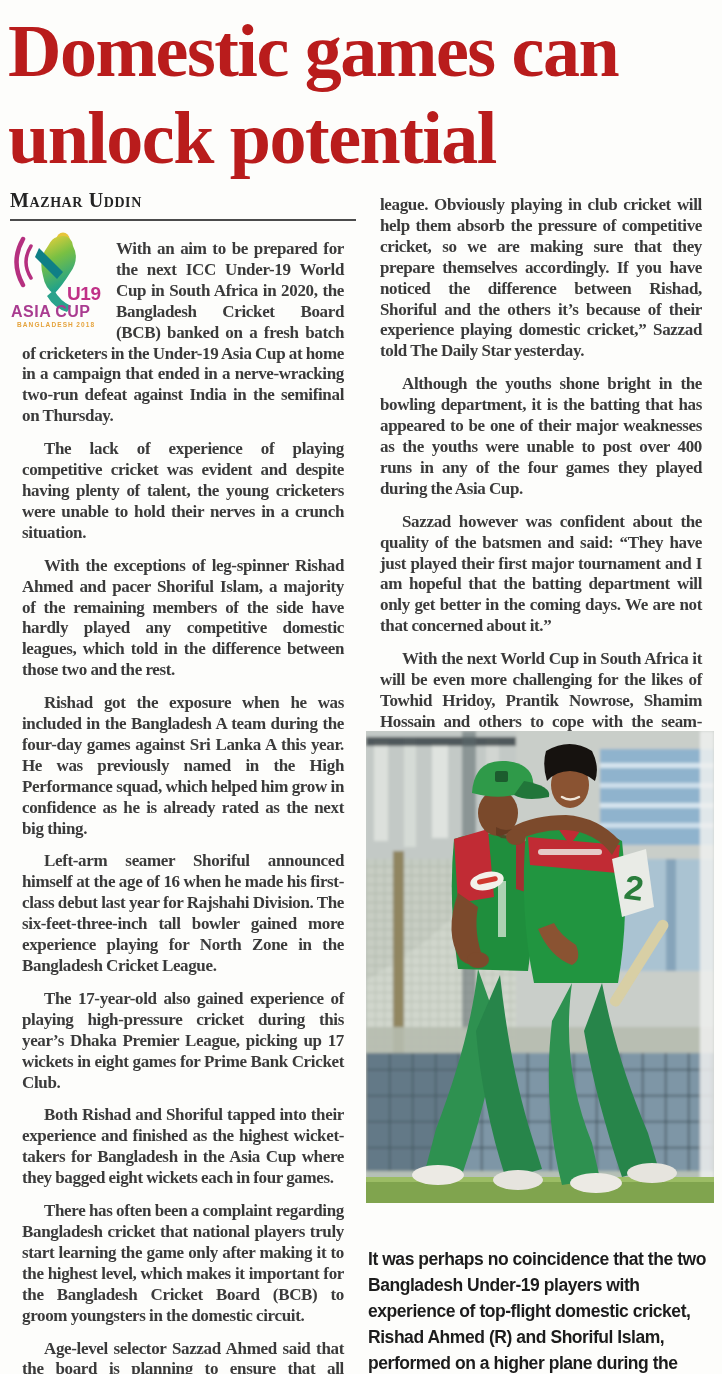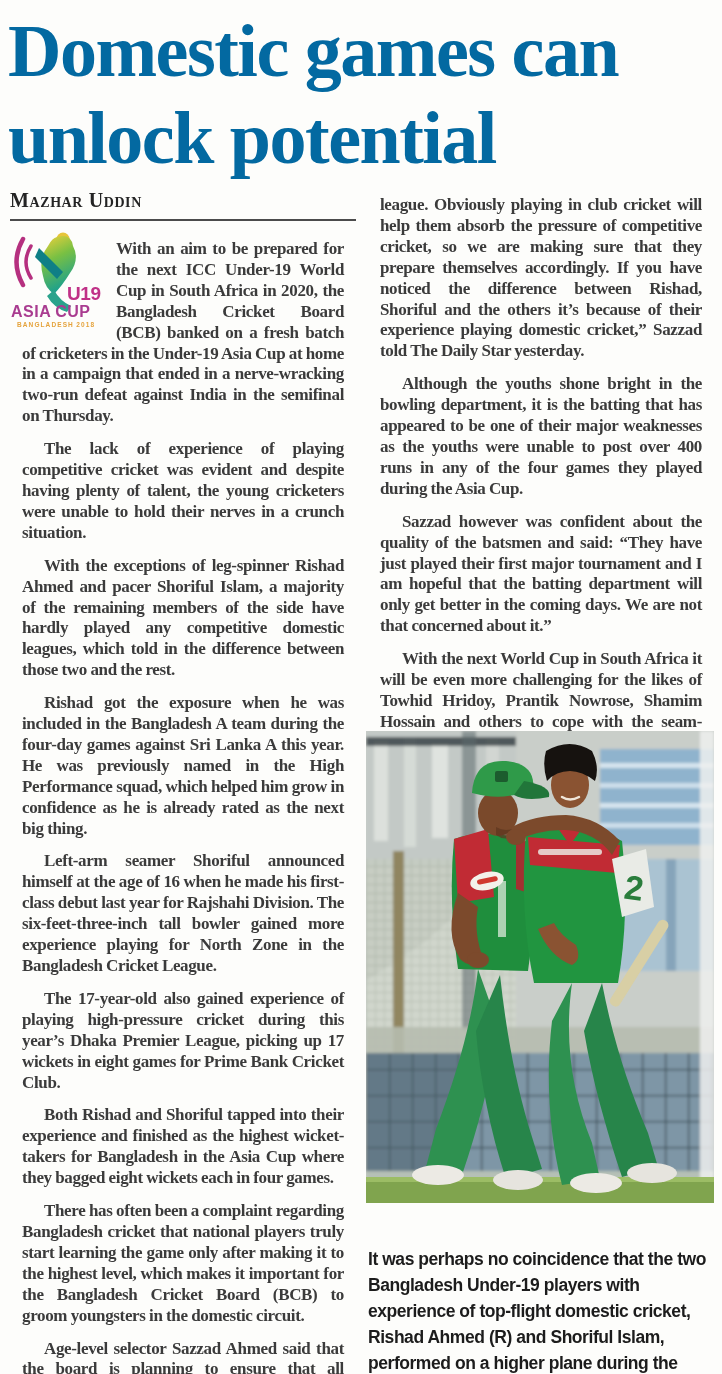--- a/index.html
+++ b/index.html
@@ -4,21 +4,21 @@
 <style>
   html,body { margin:0; padding:0; background:#ffffff; }
   .page {
     position:relative; width:722px; height:1374px; overflow:hidden;
     background:#fdfdfb; font-family:"Liberation Serif", serif;
   }
   
   .headline {
     position:absolute; left:8px; top:8px; width:710px; margin:0;
     font-family:"Liberation Serif", serif; font-weight:bold;
-    font-size:74px; line-height:87px; letter-spacing:-1.5px; color:#0369a1;
+    font-size:74px; line-height:87px; letter-spacing:-1.5px; color:#b91c1c;
   }
   .headline span { display:block; }
   
   .byline {
     position:absolute; left:10px; top:189px;
     font-size:20px; font-weight:bold; font-variant:small-caps;
     letter-spacing:0.6px; color:#242424;
   }
   .byline-rule {
     position:absolute; left:10px; top:219px; width:346px; height:0;

